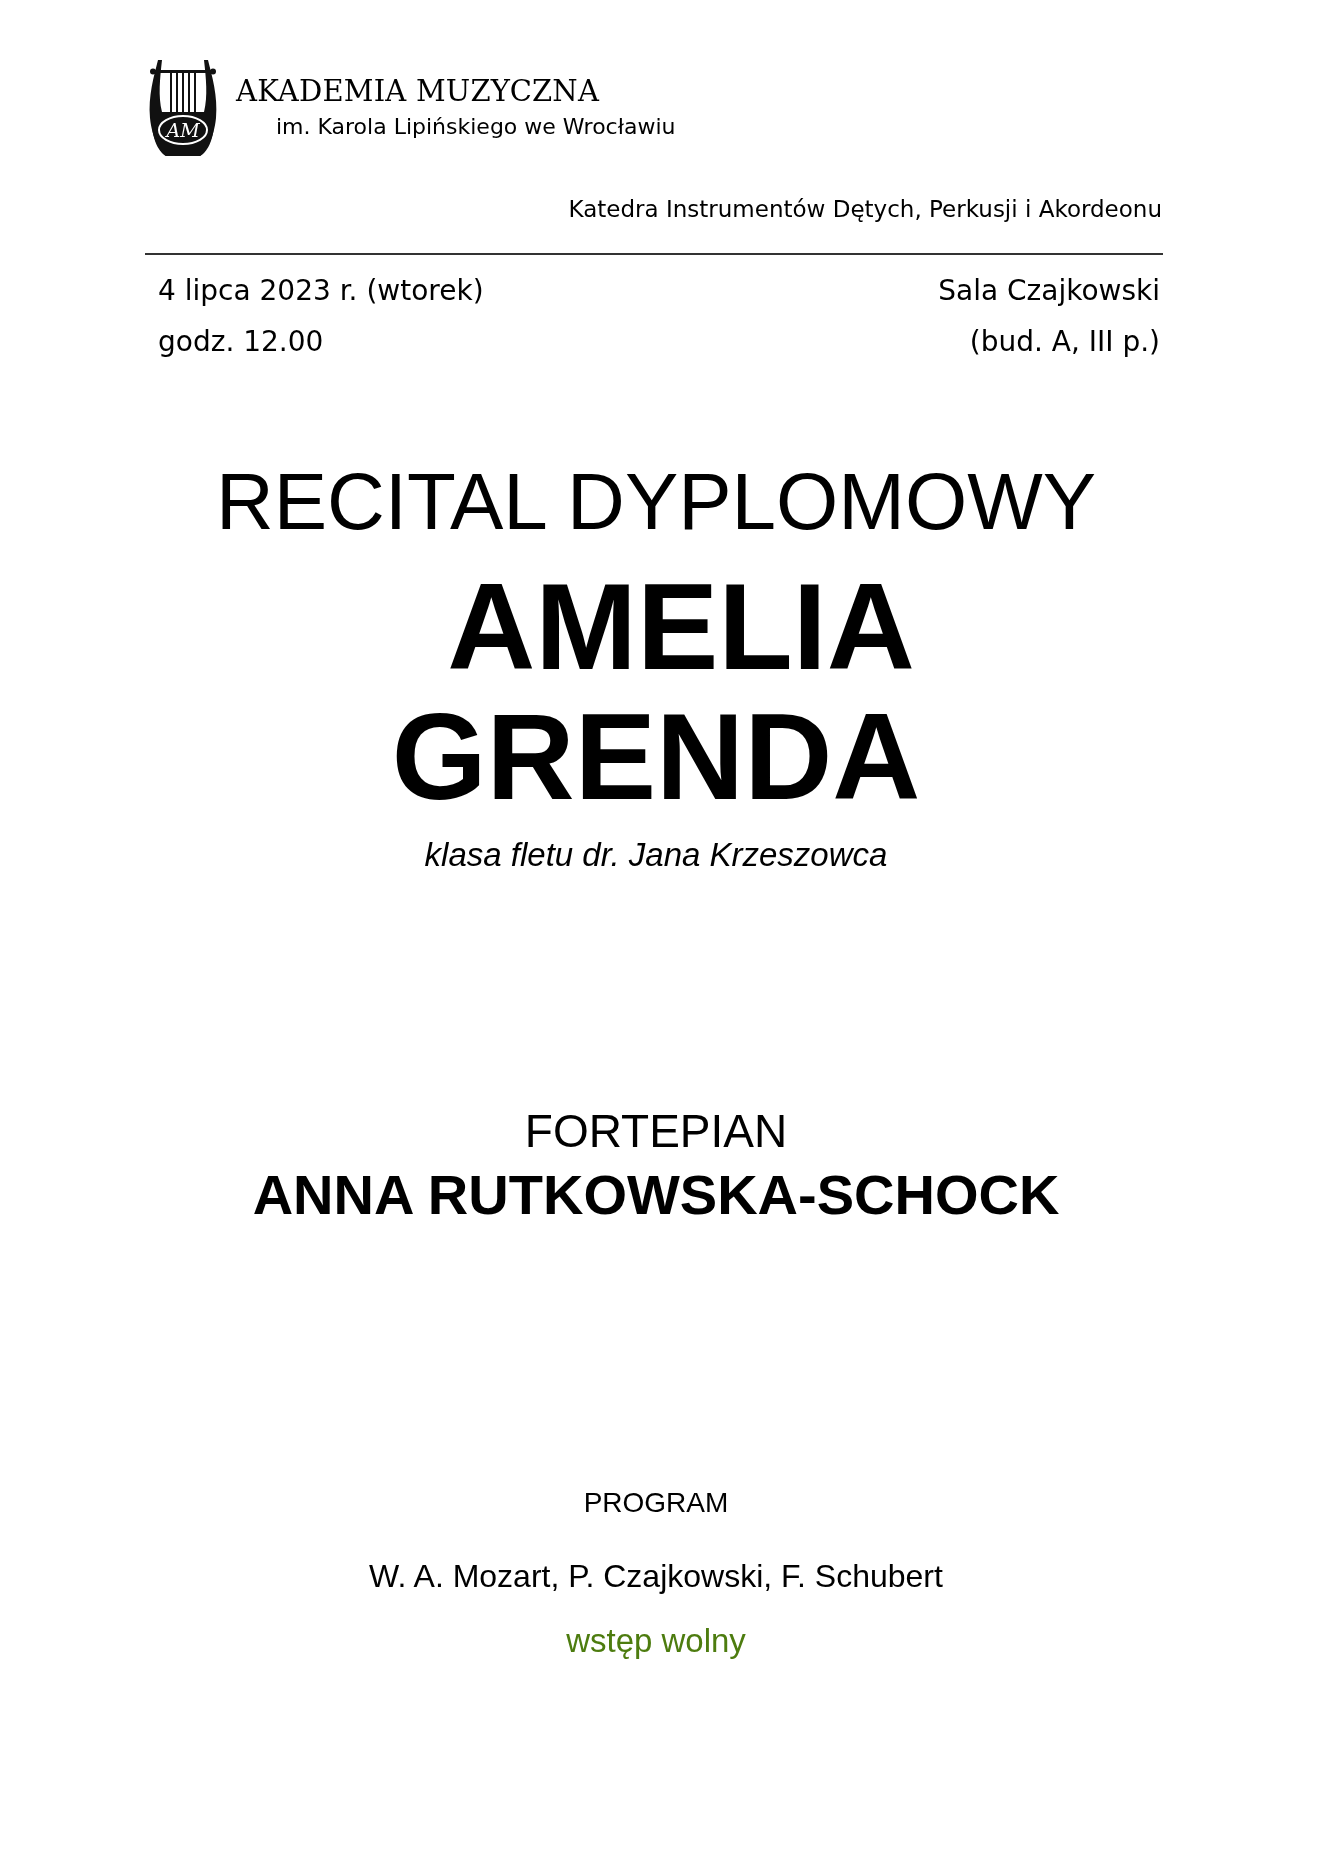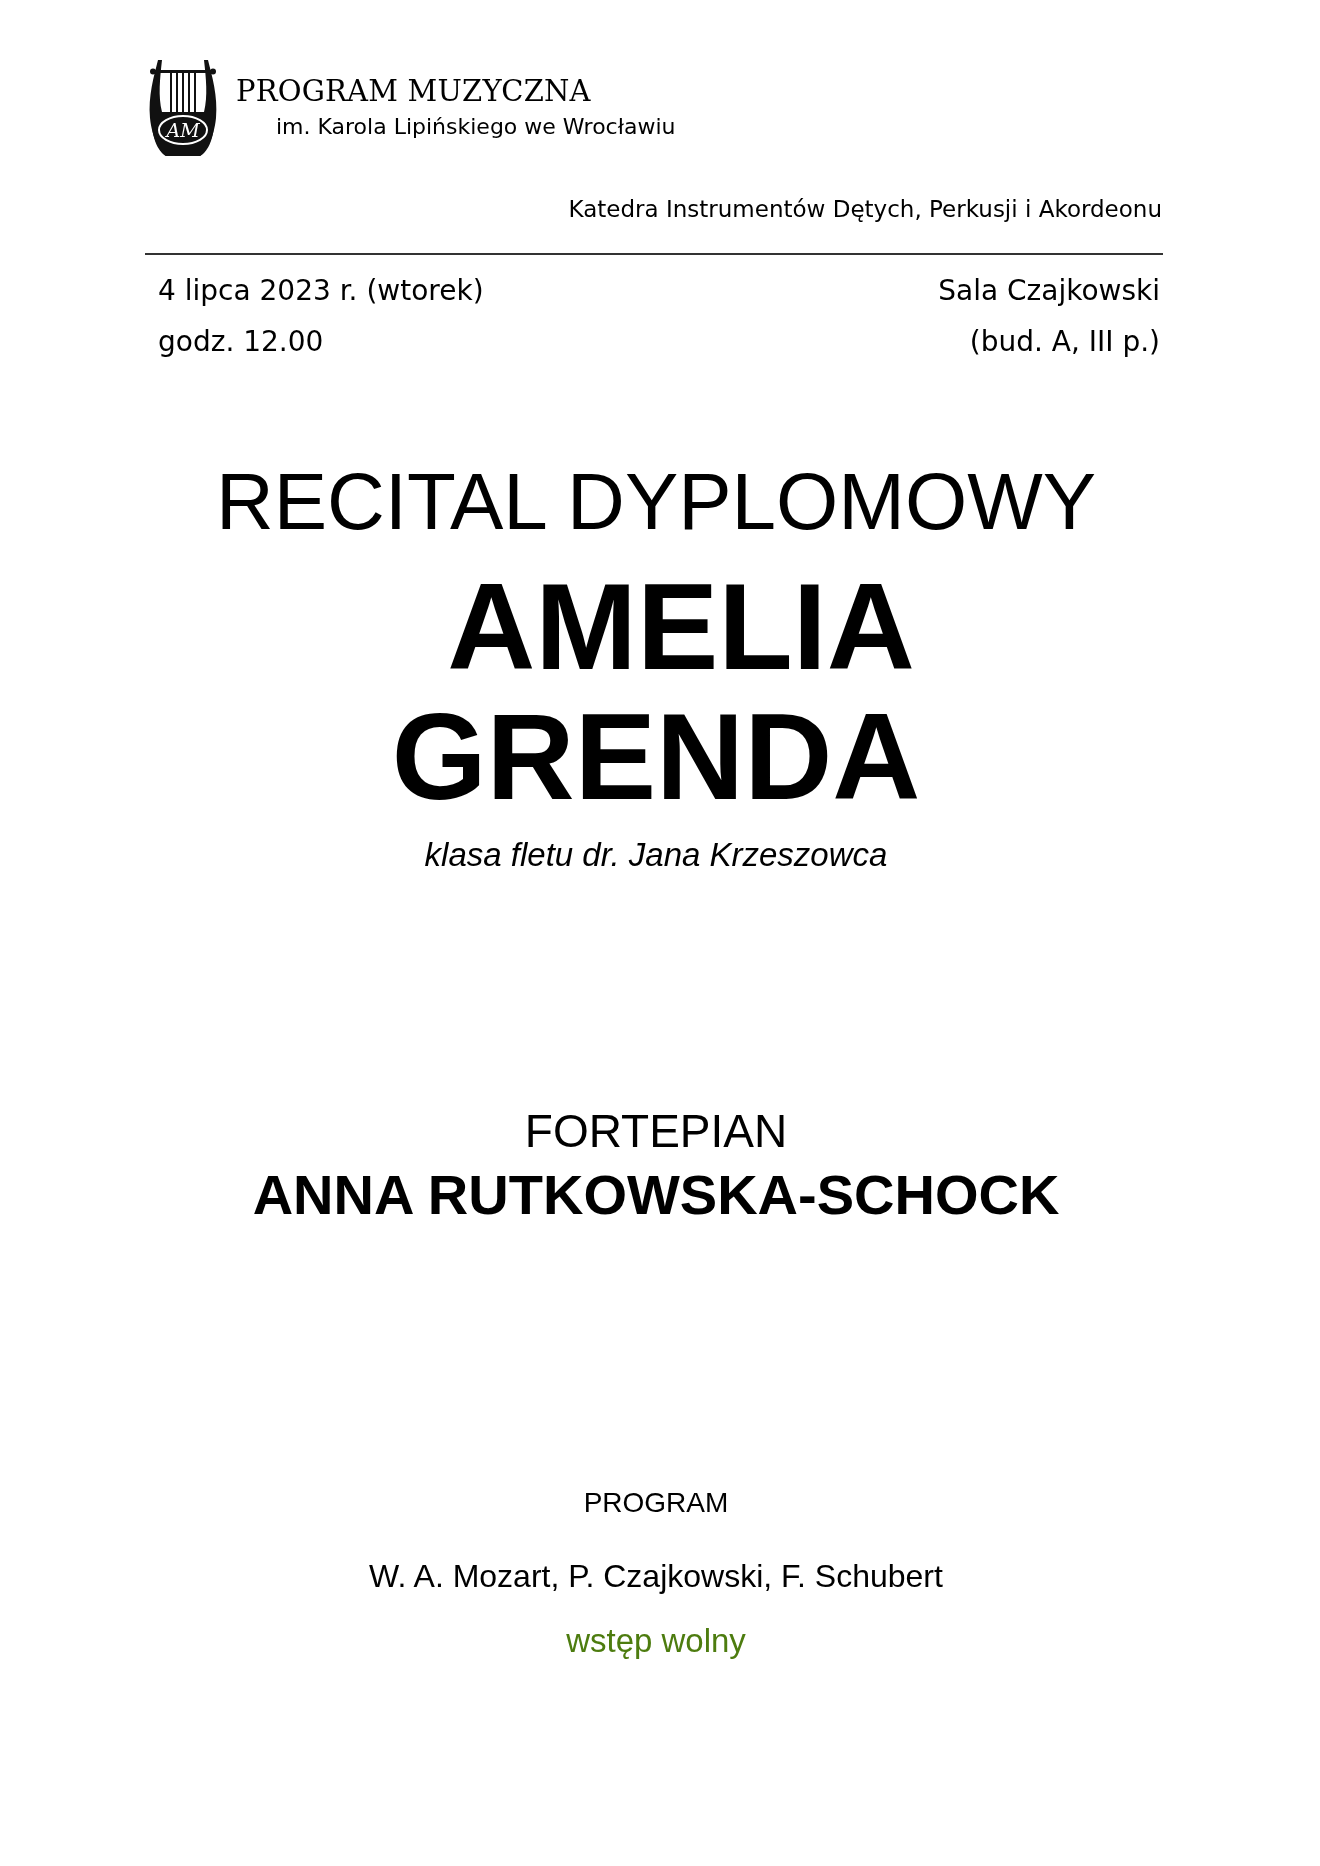--- a/index.html
+++ b/index.html
@@ -50,21 +50,21 @@
     <rect x="36" y="14" width="2" height="44" fill="#111"></rect>
     <rect x="42" y="14" width="2" height="44" fill="#111"></rect>
     <rect x="48" y="14" width="2" height="44" fill="#111"></rect>
 
     <path d="M6 56 L 68 56 C 70 80, 62 96, 54 100 L 20 100 C 12 96, 4 80, 6 56 Z" fill="#111"></path>
 
     <ellipse cx="37" cy="74" rx="24" ry="14" fill="none" stroke="#fff" stroke-width="2"></ellipse>
     <text x="37" y="81" text-anchor="middle" font-family="DejaVu Serif, serif" font-size="19" font-style="italic" fill="#fff">AM</text>
   </svg>
 </div>
-<div class="abs org-name">PROGRAM MUZYCZNA</div>
+<div class="abs org-name">AKADEMIA MUZYCZNA</div>
 <div class="abs org-sub">im. Karola Lipińskiego we Wrocławiu</div>
 
 <div class="abs calibri dept">Katedra Instrumentów Dętych, Perkusji i Akordeonu</div>
 <div class="abs rule"></div>
 
 <div class="abs calibri date">4 lipca 2023 r. (wtorek)</div>
 <div class="abs calibri time">godz. 12.00</div>
 <div class="abs calibri venue">Sala Czajkowski</div>
 <div class="abs calibri venue2">(bud. A, III p.)</div>
 

